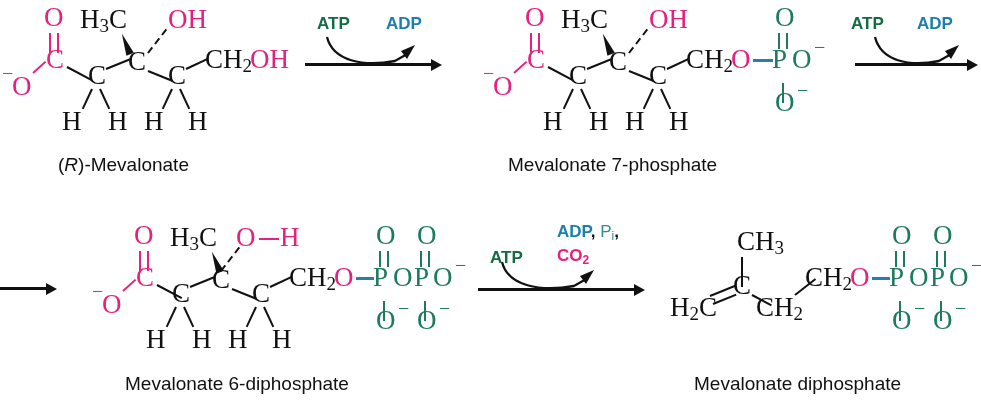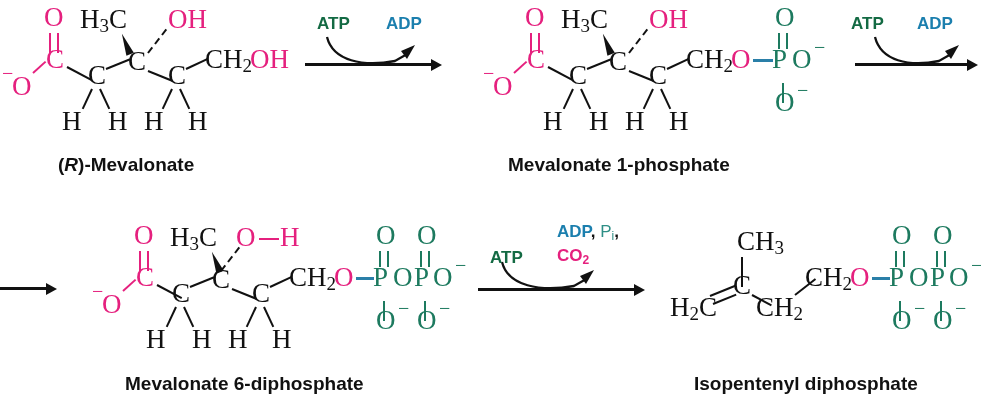--- a/index.html
+++ b/index.html
@@ -34,21 +34,21 @@
 
   
   .cof{position:absolute;font-family:"Liberation Sans",sans-serif;font-weight:bold;font-size:17px;white-space:nowrap;}
   .cof.atp{color:#136a43;}
   .cof.adp{color:#1b7fae;}
   .cof .pi{color:#2f8f86;font-weight:normal;}
   .cof .co2{color:#e5207e;}
   .cof .s{font-size:12px;vertical-align:-3px;}
 
   
-  .cap{position:absolute;font-family:"Liberation Sans",sans-serif;font-weight:bold;
+  .cap{position:absolute;font-family:"Liberation Sans",sans-serif;font-weight:normal;
        font-size:19px;color:#111111;white-space:nowrap;}
   .cap i{font-style:italic;}
 </style>
 </head>
 <body>
 
 <div class="stage">
 
   <div>
 
@@ -160,21 +160,21 @@
 
     <span class="at atom" style="left:543px;top:108px;">H</span>
     <span class="at atom" style="left:589px;top:108px;">H</span>
     <span class="at atom" style="left:625px;top:108px;">H</span>
     <span class="at atom" style="left:669px;top:108px;">H</span>
     <div class="bond" style="left:573px;top:88px;width:22px;transform:rotate(115deg);"></div>
     <div class="bond" style="left:581px;top:88px;width:22px;transform:rotate(65deg);"></div>
     <div class="bond" style="left:653px;top:88px;width:22px;transform:rotate(115deg);"></div>
     <div class="bond" style="left:661px;top:88px;width:22px;transform:rotate(65deg);"></div>
 
-    <span class="cap" style="left:508px;top:154px;">Mevalonate 1-phosphate</span>
+    <span class="cap" style="left:508px;top:154px;">Mevalonate 7-phosphate</span>
   </div>
 
   <div class="rxn" style="left:855px;top:63px;width:126px;">
     <div class="shaft" style="width:114px;"></div>
     <div class="head" style="left:112px;"></div>
     <svg class="curve" style="left:16px;top:-28px;" width="92" height="34" viewBox="0 0 92 34">
       <path d="M4 2 C 10 26, 38 32, 68 26 L 82 18" stroke="#111111" stroke-width="2.3" fill="none"></path>
       <polygon points="88,10 80,24 74,16" fill="#111111"></polygon>
     </svg>
   </div>
@@ -298,16 +298,16 @@
     <div class="bond green" style="left:937px;top:250px;width:16px;transform:rotate(90deg);"></div>
     <div class="bond green" style="left:945px;top:250px;width:16px;transform:rotate(90deg);"></div>
 
     <div class="bond green" style="left:900px;top:300px;width:20px;transform:rotate(90deg);"></div>
     <span class="at atom green" style="left:892px;top:307px;">O</span>
     <span class="at atom green" style="left:914px;top:298px;font-size:20px;">−</span>
     <div class="bond green" style="left:941px;top:300px;width:20px;transform:rotate(90deg);"></div>
     <span class="at atom green" style="left:933px;top:307px;">O</span>
     <span class="at atom green" style="left:955px;top:298px;font-size:20px;">−</span>
 
-    <span class="cap" style="left:694px;top:373px;">Isopentenyl diphosphate</span>
+    <span class="cap" style="left:694px;top:373px;">Mevalonate diphosphate</span>
   </div>
 
 </div>
 
 </body></html>

